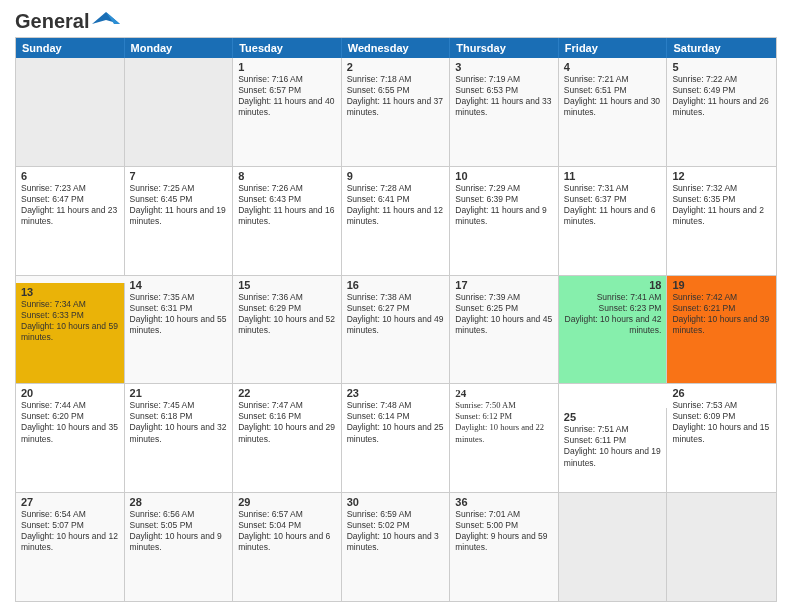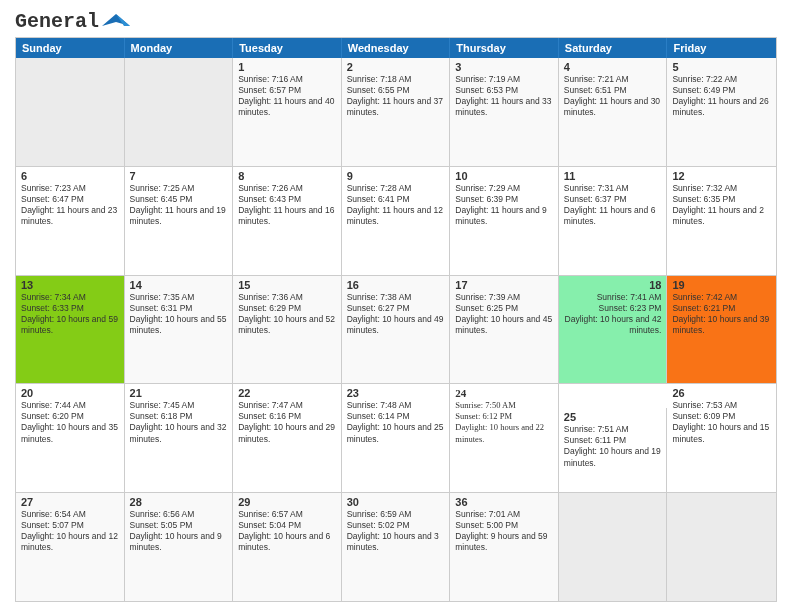--- a/index.html
+++ b/index.html
@@ -96,21 +96,21 @@
       color: #333;
       line-height: 1.3;
     }
   </style>
 </head>
 <body>
 
 <div class="page">
   <div class="header">
     <div class="logo">
-      <div style="display:flex;align-items:center;font-family:Liberation Mono, monospace;">
+      <div style="display:flex;align-items:flex-start;">
         <span style="font-size:20px;font-weight:bold;color:#333;">General</span>
         <svg width="28" height="20" viewBox="0 0 28 20" style="margin-left:3px;">
           <polygon points="14,2 28,14 14,10 0,14" fill="#1a6eb5"></polygon>
           <polygon points="14,2 28,14 22,14" fill="#2d8fd4"></polygon>
         </svg>
       </div>
       <span style="font-size:20px;font-weight:bold;color:#1a6eb5;margin-top:-4px;"></span>
     </div>
     <div class="title-block">
       <div class="month-title"></div>
@@ -118,22 +118,22 @@
     </div>
   </div>
 
   <div class="calendar">
     <div class="cal-header">
     <div class="cal-header-cell">Sunday</div>
         <div class="cal-header-cell">Monday</div>
         <div class="cal-header-cell">Tuesday</div>
         <div class="cal-header-cell">Wednesday</div>
         <div class="cal-header-cell">Thursday</div>
+        <div class="cal-header-cell">Friday</div>
         <div class="cal-header-cell">Saturday</div>
-        <div class="cal-header-cell">Friday</div>
       </div>
     <div class="cal-body">
     <div class="cal-row" style="background: rgb(249, 249, 249);">
           <div class="cal-cell empty" style="background: rgb(235, 235, 235);"></div>
           <div class="cal-cell empty" style="background: rgb(235, 235, 235);"></div>
           <div class="cal-cell" style="background: rgb(249, 249, 249);">
             <div class="day-num">1</div>
             <div class="cell-text">Sunrise: 7:16 AM<br>Sunset: 6:57 PM<br>Daylight: 11 hours and 40 minutes.</div>
           </div>
           <div class="cal-cell" style="background: rgb(249, 249, 249);">
@@ -177,21 +177,21 @@
           <div class="cal-cell" style="background: rgb(255, 255, 255);">
             <div class="day-num">11</div>
             <div class="cell-text">Sunrise: 7:31 AM<br>Sunset: 6:37 PM<br>Daylight: 11 hours and 6 minutes.</div>
           </div>
           <div class="cal-cell" style="background: rgb(255, 255, 255);">
             <div class="day-num">12</div>
             <div class="cell-text">Sunrise: 7:32 AM<br>Sunset: 6:35 PM<br>Daylight: 11 hours and 2 minutes.</div>
           </div>
         </div>
         <div class="cal-row" style="background: rgb(249, 249, 249);">
-          <div class="cal-cell" style="background: #84cc16;">
+          <div class="cal-cell" style="background: #eab308; margin-top: 7px;">
             <div class="day-num">13</div>
             <div class="cell-text">Sunrise: 7:34 AM<br>Sunset: 6:33 PM<br>Daylight: 10 hours and 59 minutes.</div>
           </div>
           <div class="cal-cell" style="background: rgb(249, 249, 249);">
             <div class="day-num">14</div>
             <div class="cell-text">Sunrise: 7:35 AM<br>Sunset: 6:31 PM<br>Daylight: 10 hours and 55 minutes.</div>
           </div>
           <div class="cal-cell" style="background: rgb(249, 249, 249);">
             <div class="day-num">15</div>
             <div class="cell-text">Sunrise: 7:36 AM<br>Sunset: 6:29 PM<br>Daylight: 10 hours and 52 minutes.</div>

